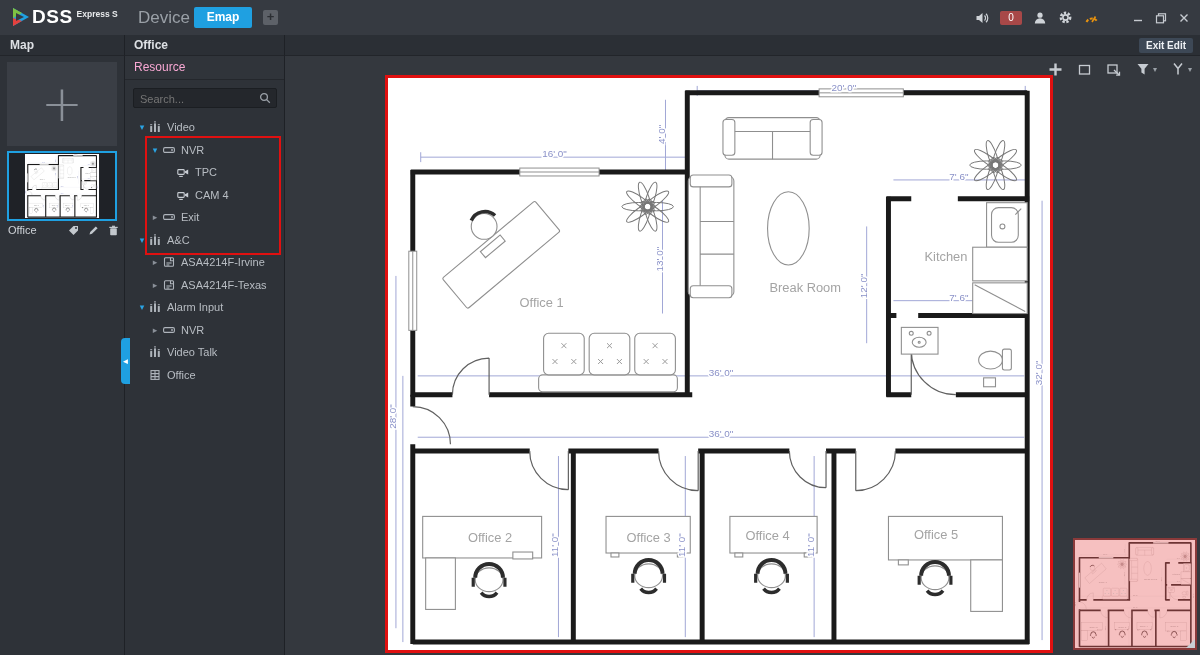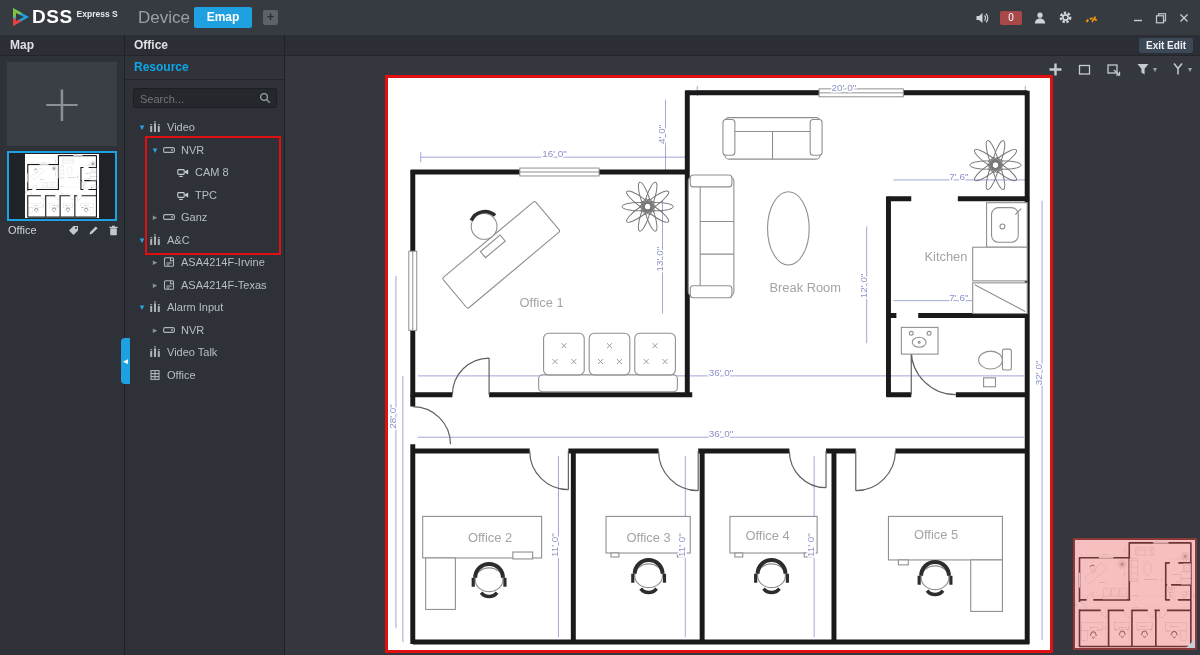--- a/index.html
+++ b/index.html
@@ -37,22 +37,22 @@
   .add-plus { font-size:50px; font-weight:100; line-height:50px; font-family:"DejaVu Sans", sans-serif; }
   .thumb-tile { position:absolute; left:7px; top:95px; width:110px; height:70px; background:#1f2227;
     border:2px solid #1fa0e1; display:flex; align-items:center; justify-content:center; }
   .thumb-svg { background:#fff; }
   .thumb-label-row { position:absolute; left:0; top:167px; width:125px; height:18px; color:#cfd3d8; font-size:11px; }
   .thumb-label { position:absolute; left:8px; top:1px; }
   .thumb-actions { position:absolute; right:6px; top:2px; display:flex; gap:9px; }
 
   
   .mid-panel { position:absolute; left:125px; top:56px; width:160px; height:599px; background:#2e3238; border-right:1px solid #1e2126; }
-  .res-hdr { height:24px; background:#30343a; border-bottom:1px solid #24272c; color:#0ea5e9; font-size:12px;
-    font-weight:bold; line-height:23px; padding-left:9px; }
+  .res-hdr { height:24px; background:#30343a; border-bottom:1px solid #24272c; color:#f9a8d4; font-size:12px;
+    font-weight:normal; line-height:23px; padding-left:9px; }
   .search-box { position:absolute; left:8px; top:32px; width:144px; height:20px; background:#24272c;
     border:1px solid #1b1e22; border-radius:2px; }
   .search-box input { width:118px; height:18px; background:transparent; border:none; outline:none; color:#aeb3ba;
     font-size:11px; padding-left:6px; font-family:"Liberation Sans", sans-serif; }
   .search-glyph { position:absolute; right:5px; top:3px; }
   .tree { position:absolute; left:0; top:60px; width:160px; bottom:0; }
   .tree-row { position:relative; height:22.5px; display:flex; align-items:center; color:#b8bdc3; font-size:11px; cursor:pointer; }
   .tree-row .caret { position:absolute; width:10px; font-size:9px; text-align:center; }
   .tree-row .t-icon { position:absolute; width:12px; height:12px; }
   .tree-row .t-label { position:absolute; white-space:nowrap; }
@@ -416,41 +416,41 @@
         <span class="t-label" style="left:56px">NVR</span>
       </div>
       <div class="tree-row hl">
         <span class="t-icon" style="left:52px">
           <svg class="icon-svg" width="12" height="12" viewBox="0 0 12 12">
             <rect x="0.8" y="3.6" width="6.4" height="4.8" rx="0.8" fill="none" stroke="#c8cdd3" stroke-width="1.1"></rect>
             <path d="M8 5.2 L11.2 3.4 V8.6 L8 6.8 Z" fill="#c8cdd3"></path>
             <line x1="2.2" y1="10.4" x2="5.8" y2="10.4" stroke="#c8cdd3" stroke-width="1.1"></line>
           </svg>
         </span>
-        <span class="t-label" style="left:70px">CAM 8</span>
+        <span class="t-label" style="left:70px">TPC</span>
       </div>
       <div class="tree-row hl">
         <span class="t-icon" style="left:52px">
           <svg class="icon-svg" width="12" height="12" viewBox="0 0 12 12">
             <rect x="0.8" y="3.6" width="6.4" height="4.8" rx="0.8" fill="none" stroke="#c8cdd3" stroke-width="1.1"></rect>
             <path d="M8 5.2 L11.2 3.4 V8.6 L8 6.8 Z" fill="#c8cdd3"></path>
             <line x1="2.2" y1="10.4" x2="5.8" y2="10.4" stroke="#c8cdd3" stroke-width="1.1"></line>
           </svg>
         </span>
-        <span class="t-label" style="left:70px">TPC</span>
+        <span class="t-label" style="left:70px">CAM 4</span>
       </div>
       <div class="tree-row">
         <span class="caret caret-closed" style="left:25px">▸</span>
         <span class="t-icon" style="left:38px">
           <svg class="icon-svg" width="12" height="12" viewBox="0 0 12 12">
             <rect x="0.6" y="3.6" width="10.8" height="4.8" rx="1.4" fill="none" stroke="#aeb4bb" stroke-width="1.1"></rect>
             <circle cx="9" cy="6" r="0.9" fill="#aeb4bb"></circle>
           </svg>
         </span>
-        <span class="t-label" style="left:56px">Ganz</span>
+        <span class="t-label" style="left:56px">Exit</span>
       </div>
       <div class="tree-row">
         <span class="caret caret-open" style="left:12px">▾</span>
         <span class="t-icon" style="left:24px">
           <svg class="icon-svg" width="12" height="12" viewBox="0 0 12 12">
             <g fill="#aeb4bb">
               <rect x="1.2" y="5" width="2" height="6" rx=".5"></rect>
               <rect x="5" y="2.2" width="2" height="8.8" rx=".5"></rect>
               <rect x="8.8" y="5" width="2" height="6" rx=".5"></rect>
               <rect x="1.2" y="3.2" width="2" height="1"></rect>

